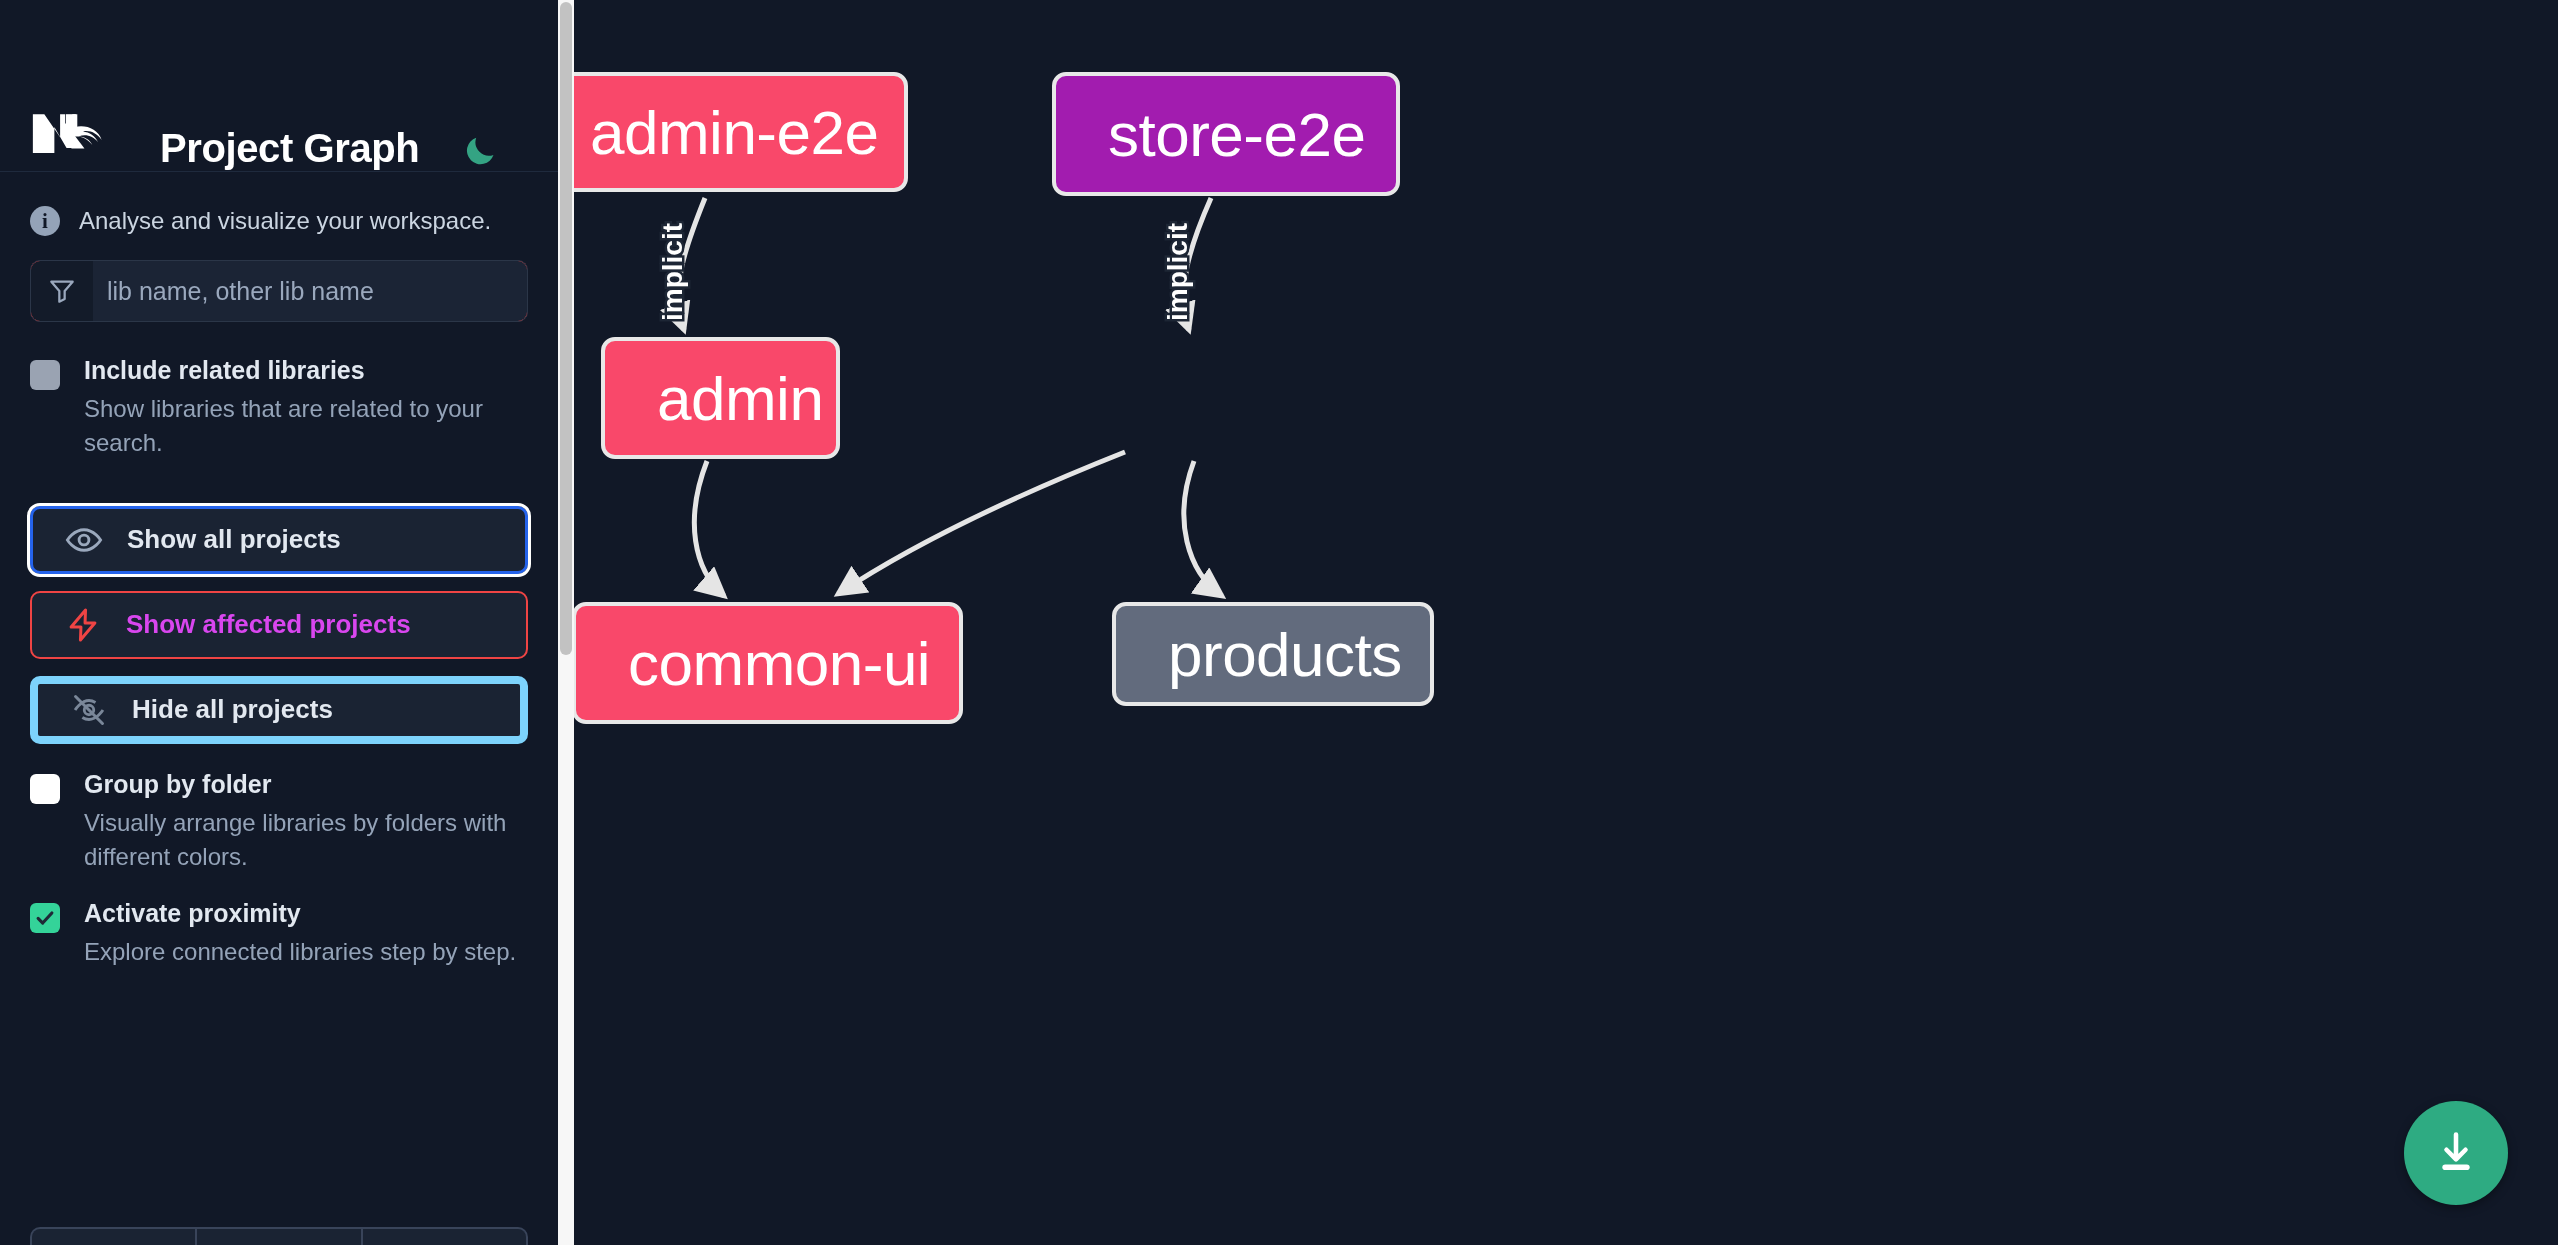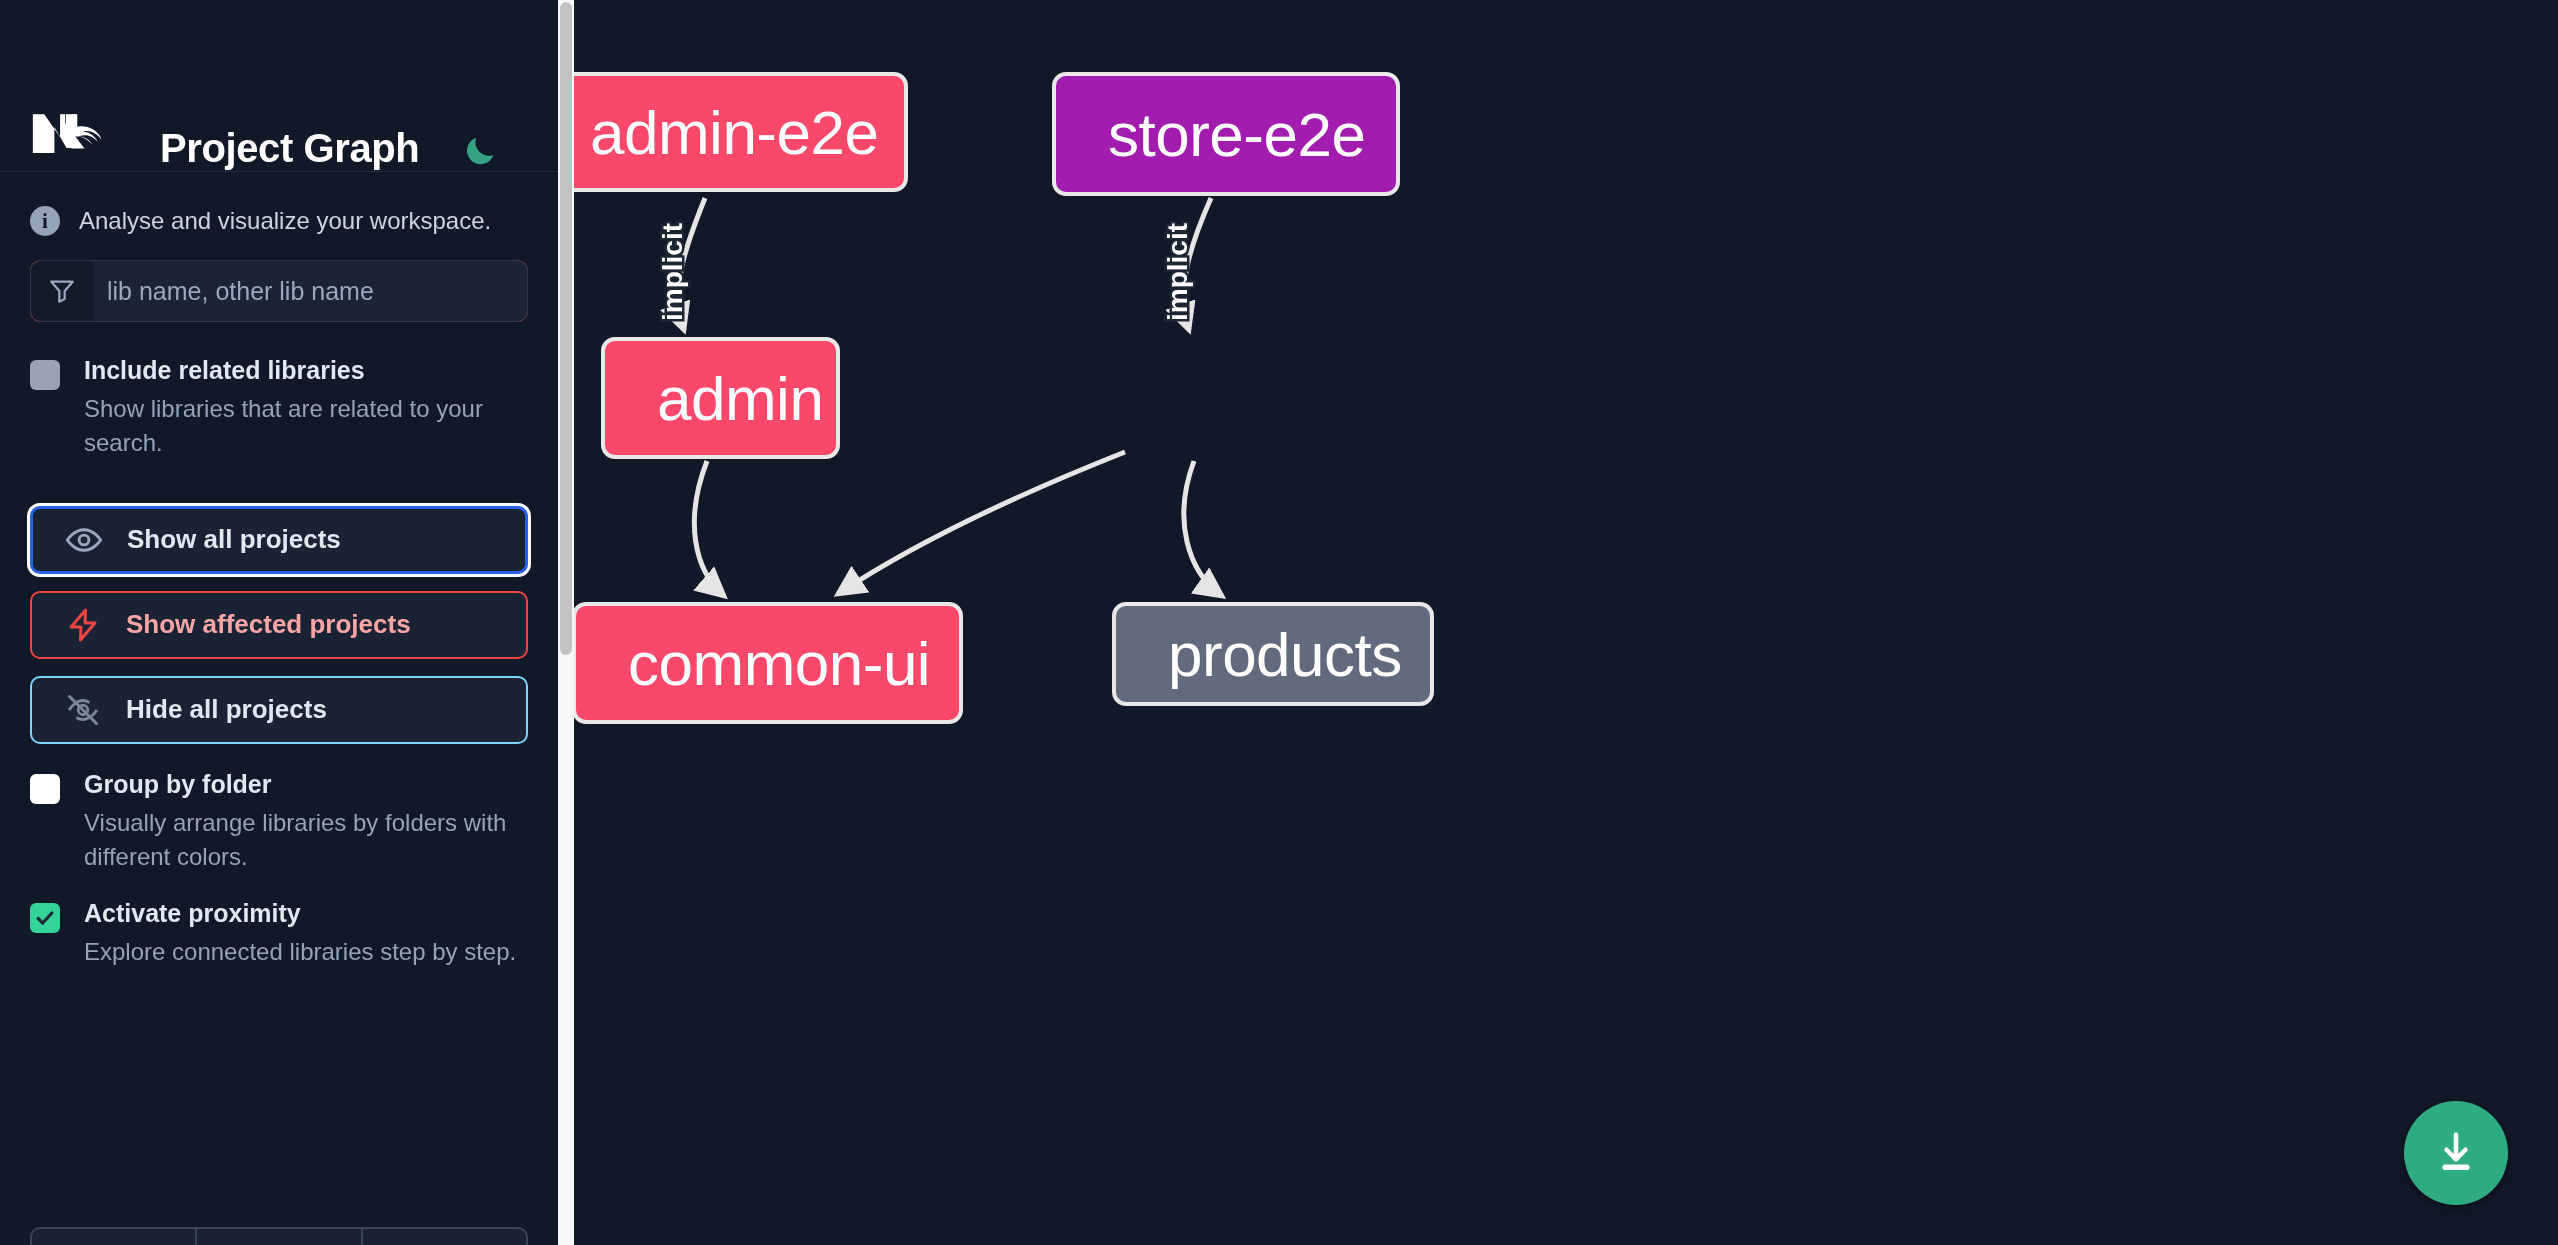--- a/index.html
+++ b/index.html
@@ -118,24 +118,24 @@
     font-size: 26px; font-weight: 700;
   }
   .btn .bi { width: 38px; height: 38px; flex: 0 0 auto; margin-right: 24px; display:block; }
   #btn-show-all {
     border: 3px solid #2563eb;
     outline: 3px solid #ffffff;
     color: #e2e8f0;
   }
   #btn-show-affected {
     border: 2px solid #ef4444;
-    color: #fca5a5;
+    color: #d946ef;
   }
   #btn-hide-all {
-    border: 2px solid #7dd3fc;
+    border: 8px solid #7dd3fc;
     color: #e2e8f0;
   }
 
   #bottom-seg {
     position: absolute; left: 30px; bottom: 0;
     width: 498px; height: 18px;
     border: 2px solid #39445a; border-bottom: 0;
     border-radius: 10px 10px 0 0;
     background: #1a2333;
     display: flex;

